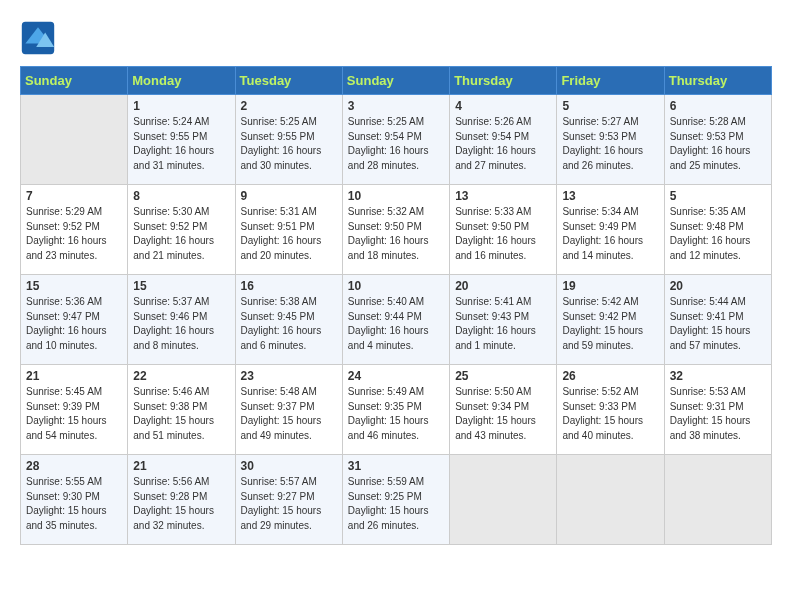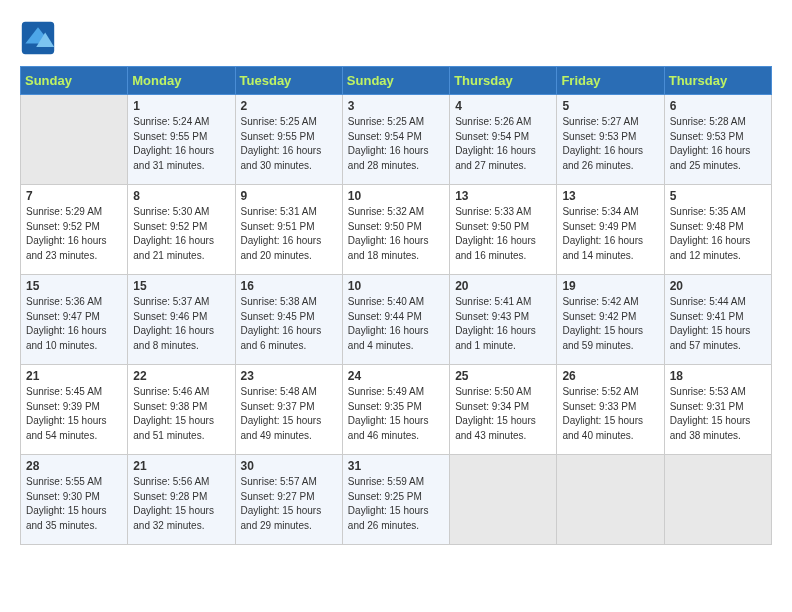--- a/index.html
+++ b/index.html
@@ -235,21 +235,21 @@
       </td>
         <td>
         <span class="day-number">25</span>
         <span class="day-info">Sunrise: 5:50 AM<br>Sunset: 9:34 PM<br>Daylight: 15 hours and 43 minutes.</span>
       </td>
         <td>
         <span class="day-number">26</span>
         <span class="day-info">Sunrise: 5:52 AM<br>Sunset: 9:33 PM<br>Daylight: 15 hours and 40 minutes.</span>
       </td>
         <td>
-        <span class="day-number">18</span>
+        <span class="day-number">32</span>
         <span class="day-info">Sunrise: 5:53 AM<br>Sunset: 9:31 PM<br>Daylight: 15 hours and 38 minutes.</span>
       </td>
       </tr>
       <tr>
         <td>
         <span class="day-number">28</span>
         <span class="day-info">Sunrise: 5:55 AM<br>Sunset: 9:30 PM<br>Daylight: 15 hours and 35 minutes.</span>
       </td>
         <td>
         <span class="day-number">21</span>

